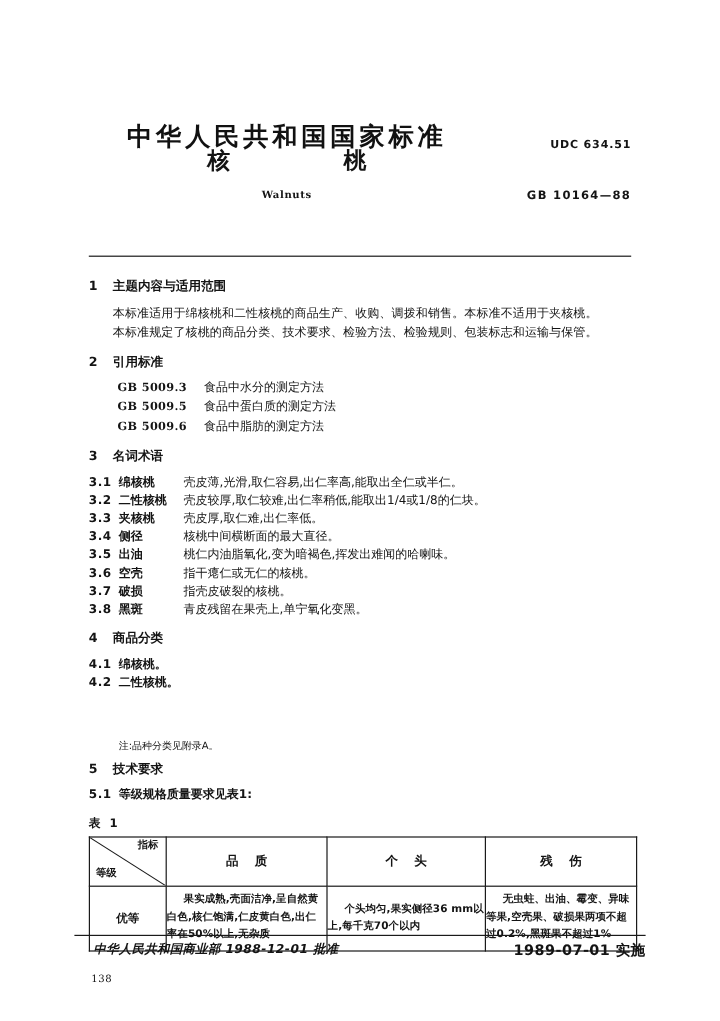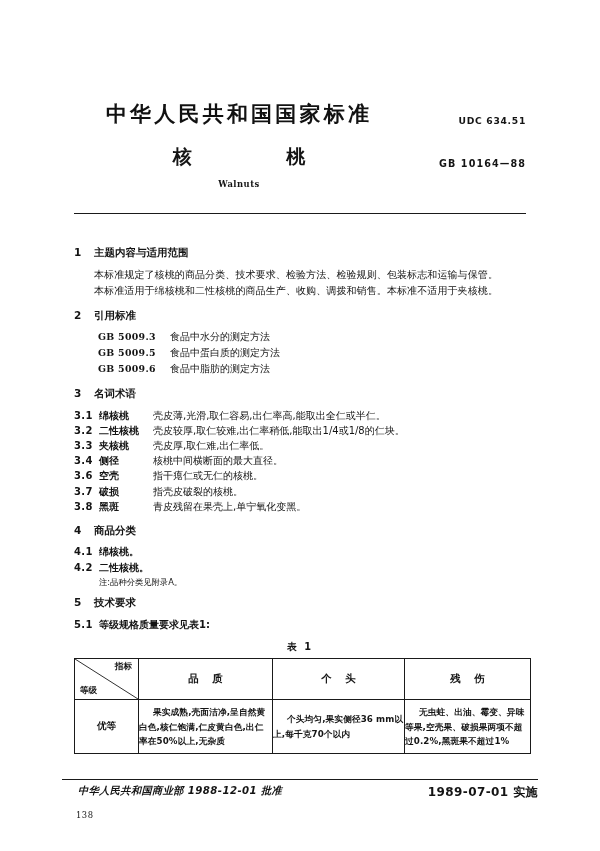--- a/index.html
+++ b/index.html
@@ -44,21 +44,20 @@
     right: 0;
     top: 11px;
     font-size: 9.2px;
     font-weight: bold;
     letter-spacing: 0.7px;
     white-space: nowrap;
   }
   .doc-title {
     width: 330px;
     text-align: center;
-    margin-top: 22px;
     font-size: 19px;
     font-weight: bold;
     letter-spacing: 44px;
     text-indent: 44px;
     line-height: 1;
   }
   .gb-no {
     position: absolute;
     right: 0;
     top: 54px;
@@ -83,21 +82,21 @@
     top: 213px;
     width: 452px;
     height: 0;
     border-top: 1.6px solid #1a1a1a;
   }
 
   
   .body {
     position: absolute;
     left: 74px;
-    top: 247px;
+    top: 234px;
     width: 452px;
   }
   .h2 {
     font-size: 10.5px;
     font-weight: bold;
     line-height: 1;
     margin: 0 0 9px 0;
     white-space: nowrap;
   }
   .h2 .num { display: inline-block; width: 20px; }
@@ -149,25 +148,26 @@
     line-height: 15.5px;
     white-space: nowrap;
     font-weight: bold;
   }
   .item-num { display: inline-block; width: 25px; letter-spacing: 0.4px; }
   .note-line {
     font-size: 8.3px;
     line-height: 14px;
     padding-left: 25px;
     font-weight: normal;
+    margin-top: 36px;
   }
 
   
   .table-caption {
-    text-align: center;
+    text-align: left;
     font-size: 9.8px;
     font-weight: bold;
     letter-spacing: 2px;
     margin: 9px 0 4px 0;
   }
   table.spec {
     border-collapse: collapse;
     width: 452px;
     table-layout: fixed;
   }
@@ -284,22 +284,22 @@
     <div class="gb-no">GB 10164—88</div>
     <div class="doc-subtitle">Walnuts</div>
   </div>
   <div class="rule-top"></div>
 
   <div class="body">
 
     <div class="h2">
       <span class="num">1</span><span>主题内容与适用范围</span>
     </div>
+    <p class="para">本标准适用于绵核桃和二性核桃的商品生产、收购、调拨和销售。本标准不适用于夹核桃。</p>
     <p class="para">本标准规定了核桃的商品分类、技术要求、检验方法、检验规则、包装标志和运输与保管。</p>
-    <p class="para">本标准适用于绵核桃和二性核桃的商品生产、收购、调拨和销售。本标准不适用于夹核桃。</p>
     <div class="sec-gap"></div>
 
     <div class="h2">
       <span class="num">2</span><span>引用标准</span>
     </div>
     <div class="ref-line">
       <span class="ref-code">GB 5009.3</span><span>食品中水分的测定方法</span>
     </div>
     <div class="ref-line">
       <span class="ref-code">GB 5009.5</span><span>食品中蛋白质的测定方法</span>
@@ -316,20 +316,23 @@
       <span class="term-num">3.1</span><span class="term-word">绵核桃</span><span class="term-def">壳皮薄,光滑,取仁容易,出仁率高,能取出全仁或半仁。</span>
     </div>
     <div class="term-line">
       <span class="term-num">3.2</span><span class="term-word">二性核桃</span><span class="term-def">壳皮较厚,取仁较难,出仁率稍低,能取出1/4或1/8的仁块。</span>
     </div>
     <div class="term-line">
       <span class="term-num">3.3</span><span class="term-word">夹核桃</span><span class="term-def">壳皮厚,取仁难,出仁率低。</span>
     </div>
     <div class="term-line">
       <span class="term-num">3.4</span><span class="term-word">侧径</span><span class="term-def">核桃中间横断面的最大直径。</span>
+    </div>
+    <div class="term-line">
+      <span class="term-num">3.5</span><span class="term-word">出油</span><span class="term-def">桃仁内油脂氧化,变为暗褐色,挥发出难闻的哈喇味。</span>
     </div>
     <div class="term-line">
       <span class="term-num">3.6</span><span class="term-word">空壳</span><span class="term-def">指干瘪仁或无仁的核桃。</span>
     </div>
     <div class="term-line">
       <span class="term-num">3.7</span><span class="term-word">破损</span><span class="term-def">指壳皮破裂的核桃。</span>
     </div>
     <div class="term-line">
       <span class="term-num">3.8</span><span class="term-word">黑斑</span><span class="term-def">青皮残留在果壳上,单宁氧化变黑。</span>
     </div>

